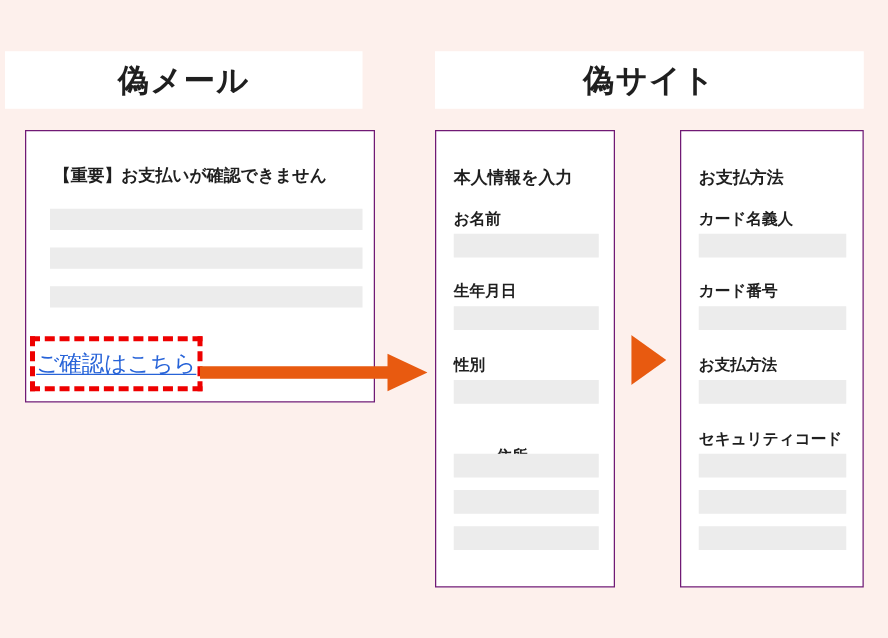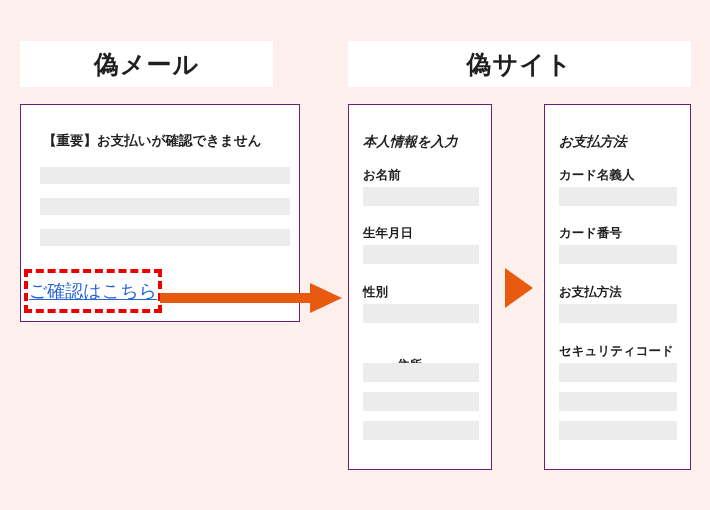--- a/index.html
+++ b/index.html
@@ -27,21 +27,21 @@
     position: absolute;
     background: #ffffff;
     display: flex;
     align-items: center;
     justify-content: center;
     color: #1f1f1f;
     font-size: 25px;
     font-weight: bold;
     letter-spacing: 1px;
   }
-  #title-mail  { left: 20px;  top: 41px; width: 253px; height: 46px; }
+  #title-mail  { left: 4px;  top: 41px; width: 286px; height: 46px; }
   #title-site  { left: 348px; top: 41px; width: 343px; height: 46px; }
 
   
   .card {
     position: absolute;
     background: #ffffff;
     border: 1px solid #701a75;
     box-sizing: border-box;
   }
   #card-mail    { left: 20px;  top: 104px; width: 280px; height: 218px; }
@@ -97,21 +97,20 @@
   }
 
   
   .form-heading {
     position: absolute;
     left: 14px;
     font-size: 13.5px;
     font-weight: bold;
     color: #1f1f1f;
     white-space: nowrap;
-    font-style: italic;
   }
   .field-label {
     position: absolute;
     left: 14px;
     font-size: 12.5px;
     font-weight: bold;
     color: #1f1f1f;
     white-space: nowrap;
   }
   .field-bar {

